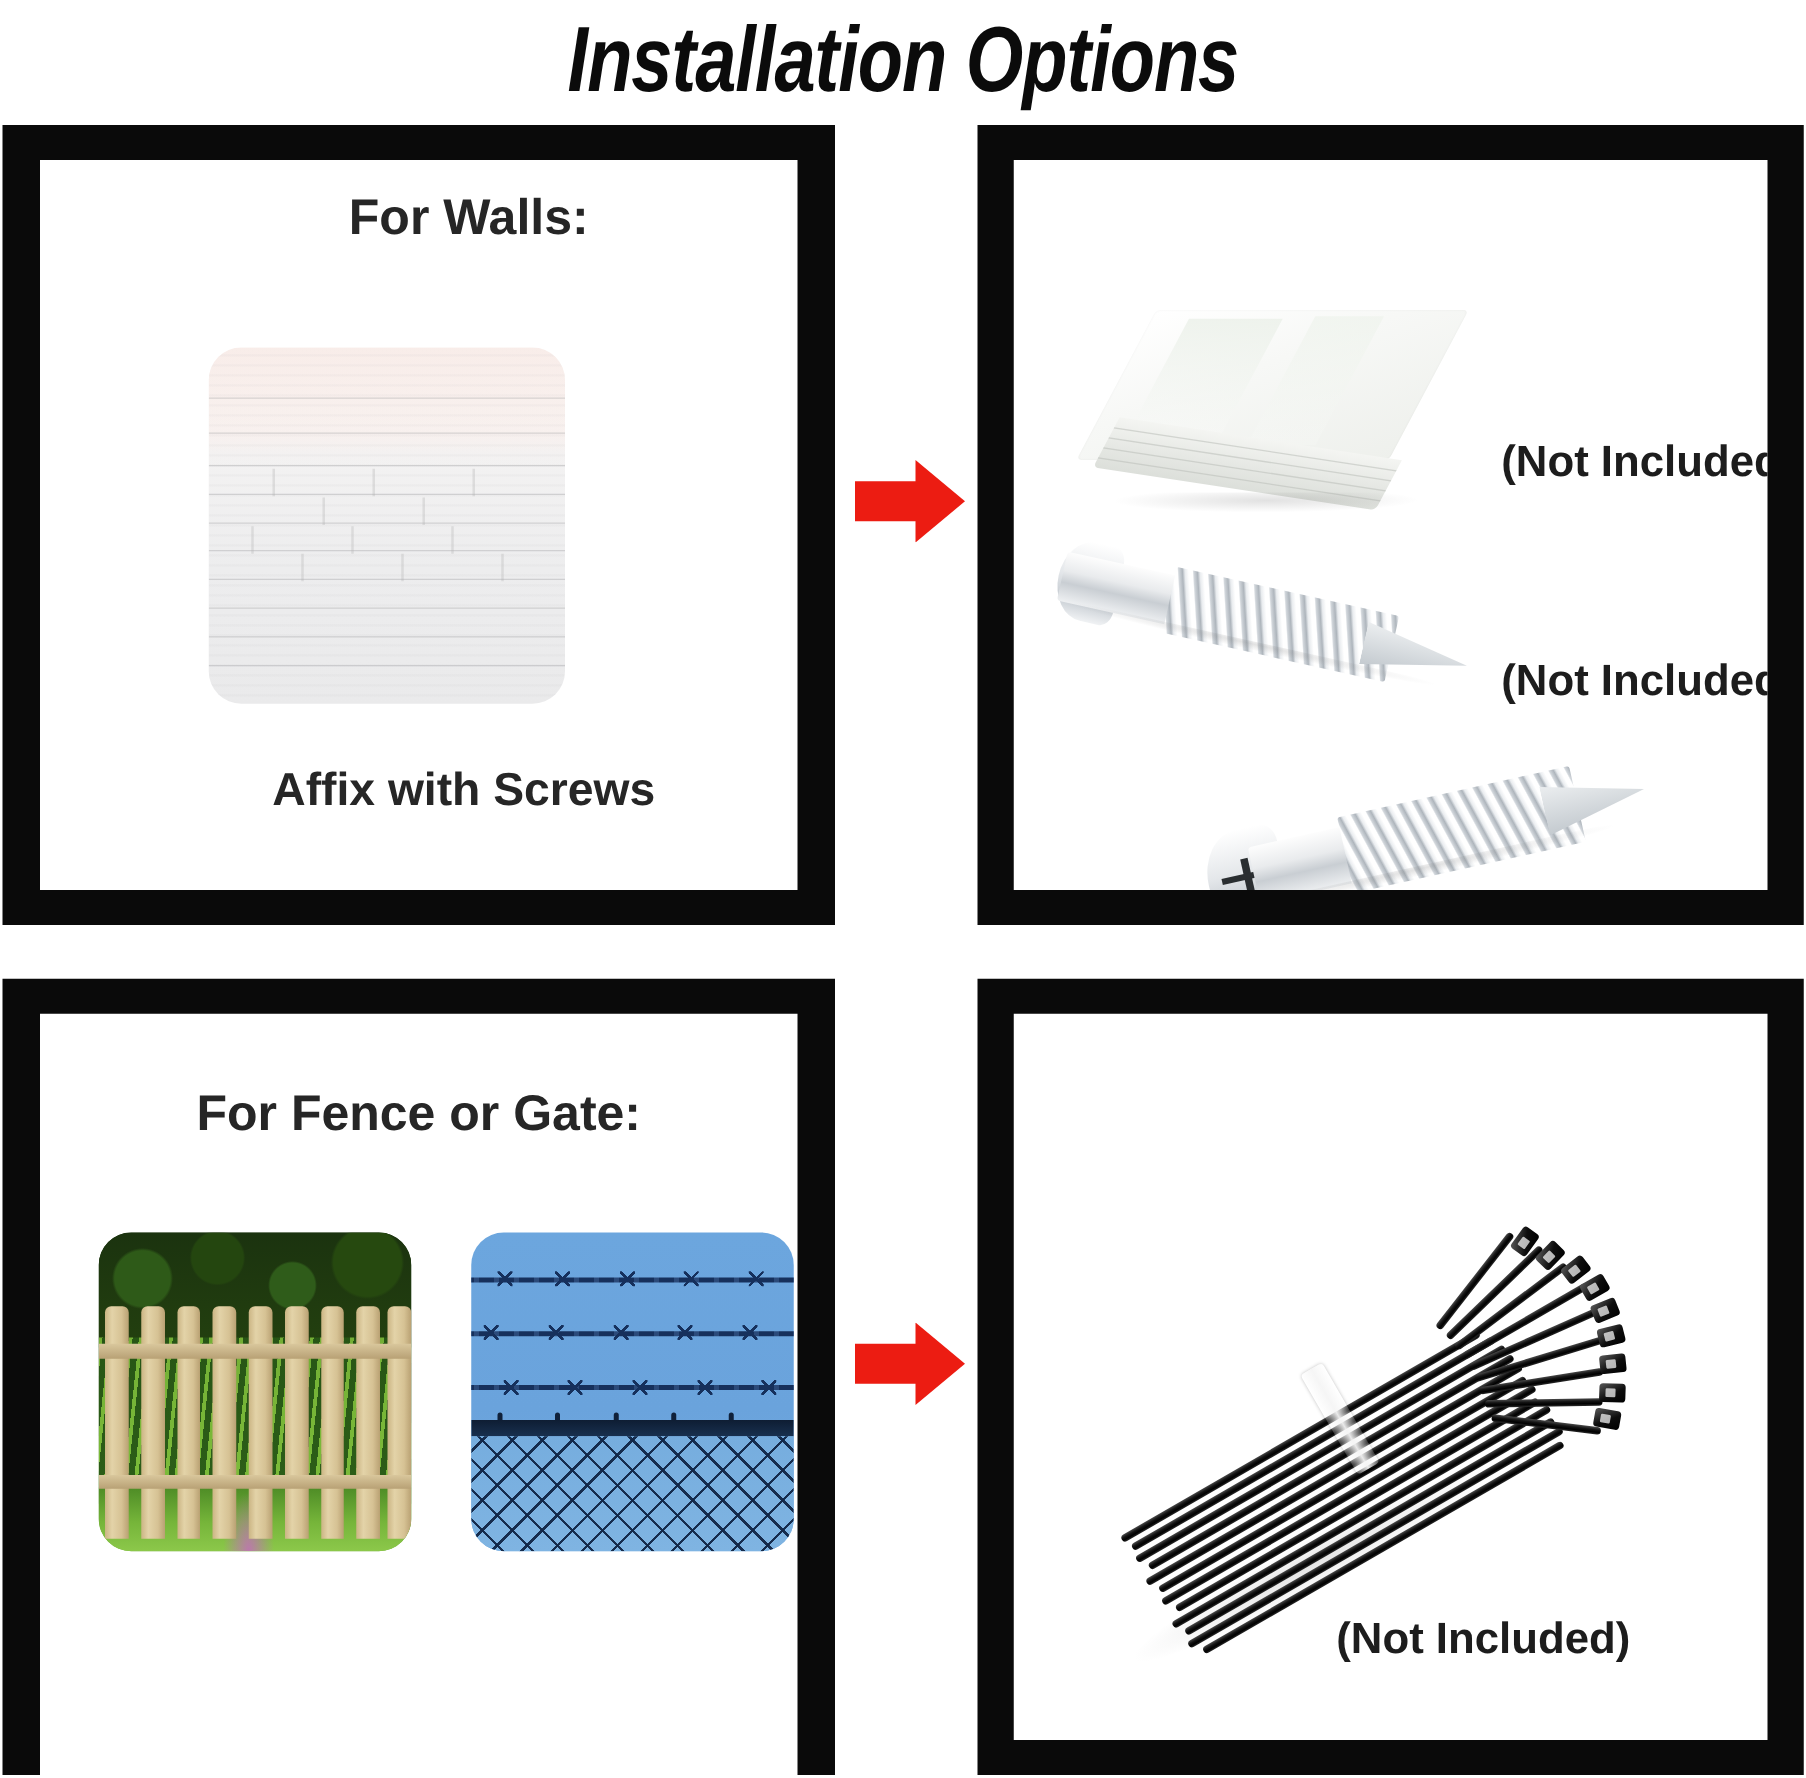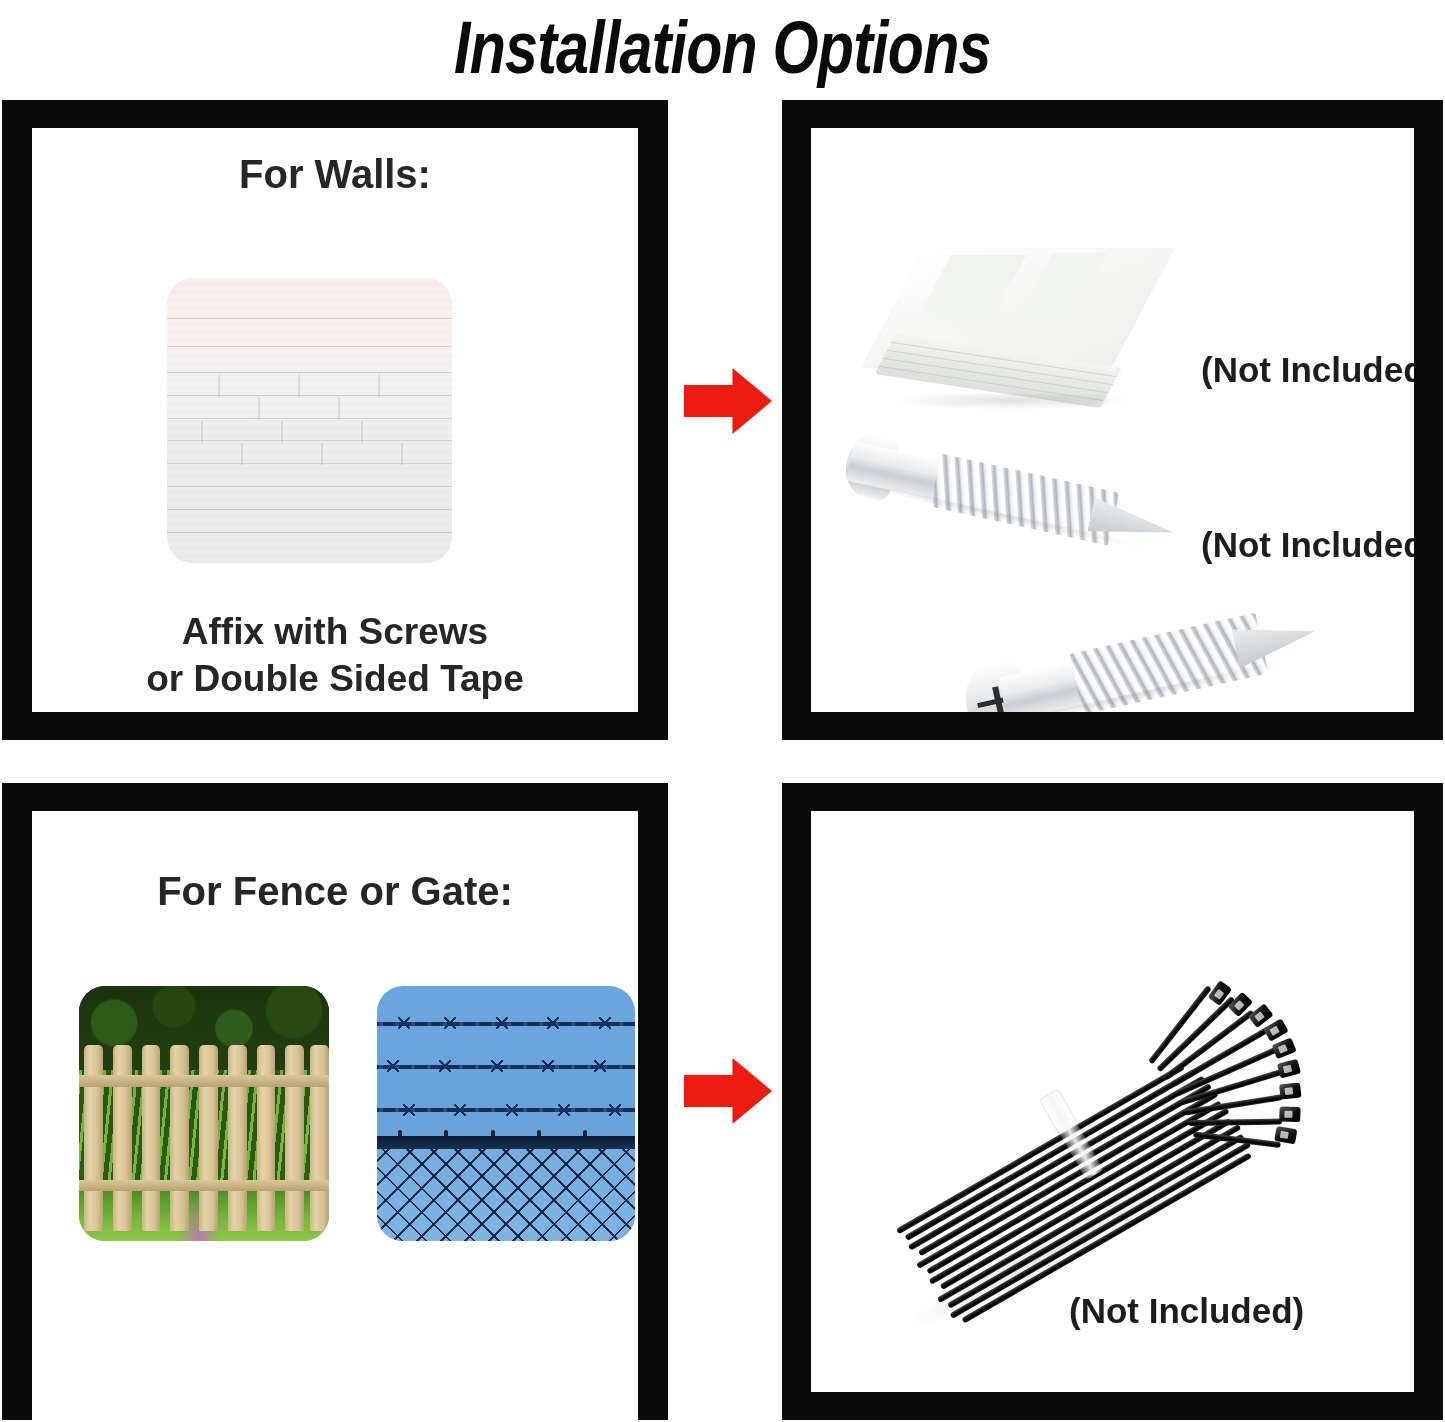--- a/index.html
+++ b/index.html
@@ -266,21 +266,21 @@
 </head>
 <body>
 
 <div id="title-bar">
   <div id="title-text">Installation Options</div>
 </div>
 
 <div class="panel" id="panel-walls">
   <div class="panel-inner">
 
-    <div class="panel-heading" style="top:24px;">For Walls:</div>
+    <div class="panel-heading" style="top:24px;padding-left:40px;">For Walls:</div>
 
     <div id="wall-swatch">
       <div class="rose"></div>
       <div class="grain"></div>
       <div class="mortar" style="top:14%"></div>
       <div class="mortar" style="top:24%"></div>
       <div class="mortar" style="top:33%"></div>
       <div class="mortar" style="top:41%"></div>
       <div class="mortar" style="top:49%"></div>
       <div class="mortar" style="top:57%"></div>
@@ -294,22 +294,21 @@
       <div class="brick-seam" style="left:32%;top:42%"></div>
       <div class="brick-seam" style="left:60%;top:42%"></div>
       <div class="brick-seam" style="left:12%;top:50%"></div>
       <div class="brick-seam" style="left:40%;top:50%"></div>
       <div class="brick-seam" style="left:68%;top:50%"></div>
       <div class="brick-seam" style="left:26%;top:58%"></div>
       <div class="brick-seam" style="left:54%;top:58%"></div>
       <div class="brick-seam" style="left:82%;top:58%"></div>
     </div>
 
-    <div class="caption" style="top:480px;">Affix with Screws</div>
-    <div class="caption" style="top:527px;">or Double Sided Tape</div>
+    <div class="caption" style="top:480px;padding-left:36px;">Affix with Screws</div>
   </div>
 </div>
 
 <div class="red-arrow" id="arrow-top">
   <div class="shaft"></div>
     <div class="head"></div>
 </div>
 
 <div class="panel" id="panel-hardware">
   <div class="panel-inner">

